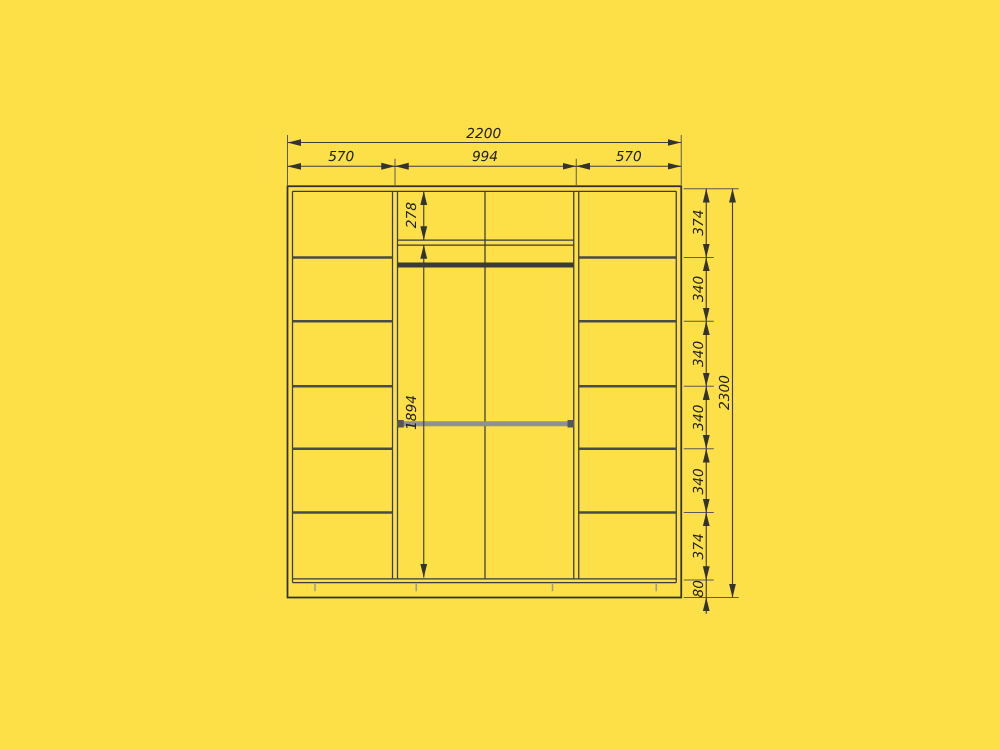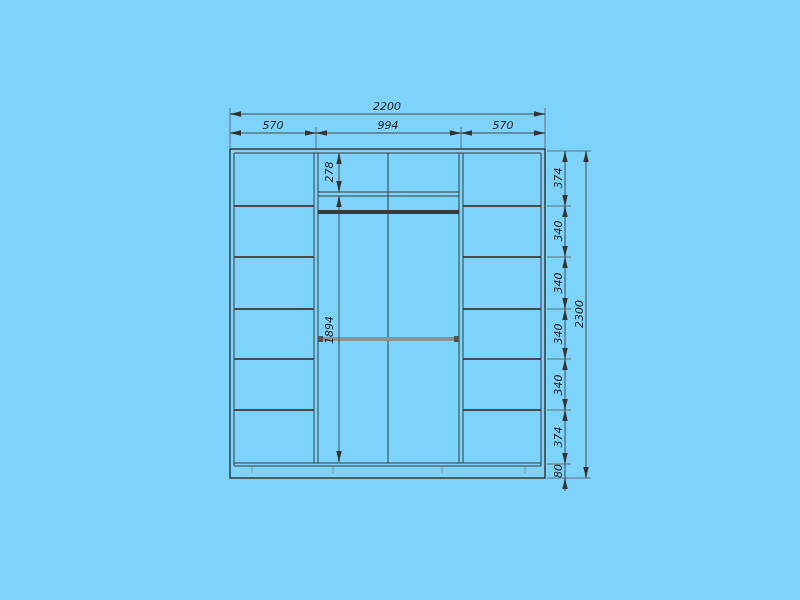--- a/index.html
+++ b/index.html
@@ -1,20 +1,20 @@
 <!DOCTYPE html>
 <html><head>
 <meta charset="utf-8">
 <style>
   html, body { margin: 0; padding: 0; background: #ffffff; }
   .canvas {
     position: relative;
     width: 800px;
     height: 600px;
-    background: #7dd3fc;
+    background: #fde047;
     overflow: hidden;
     font-family: "DejaVu Sans", sans-serif;
   }
   svg { display: block; }
   .struct   { stroke: #2f2f2f; stroke-width: 1.4; fill: none; }
   .panel    { stroke: #3a3a3a; stroke-width: 1;   fill: none; }
   .shelf    { stroke: #4a4a4a; stroke-width: 2;   fill: none; }
   .thinline { stroke: #3a3a3a; stroke-width: 1;   fill: none; }
   .dim      { stroke: #3c3c3c; stroke-width: 0.9; fill: none; }
   .ext      { stroke: #5a5a5a; stroke-width: 0.8; fill: none; }

